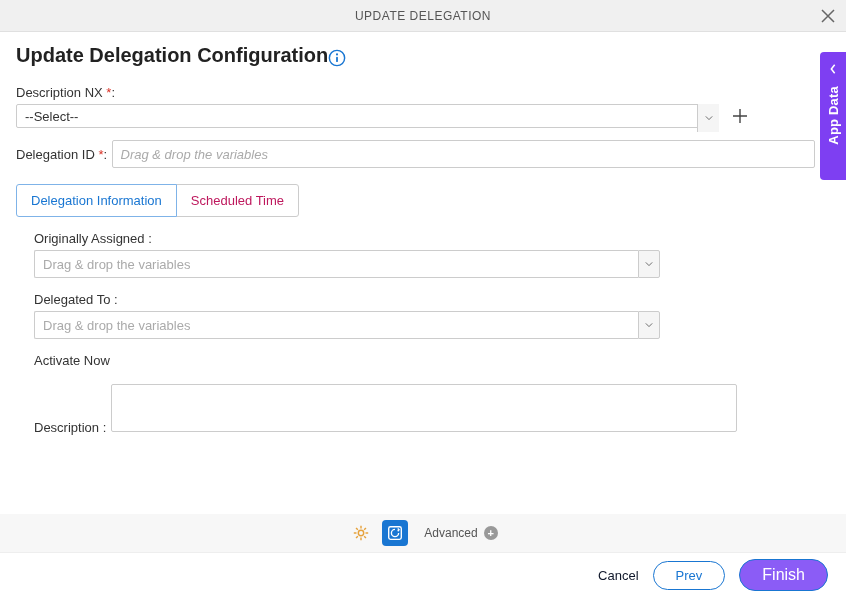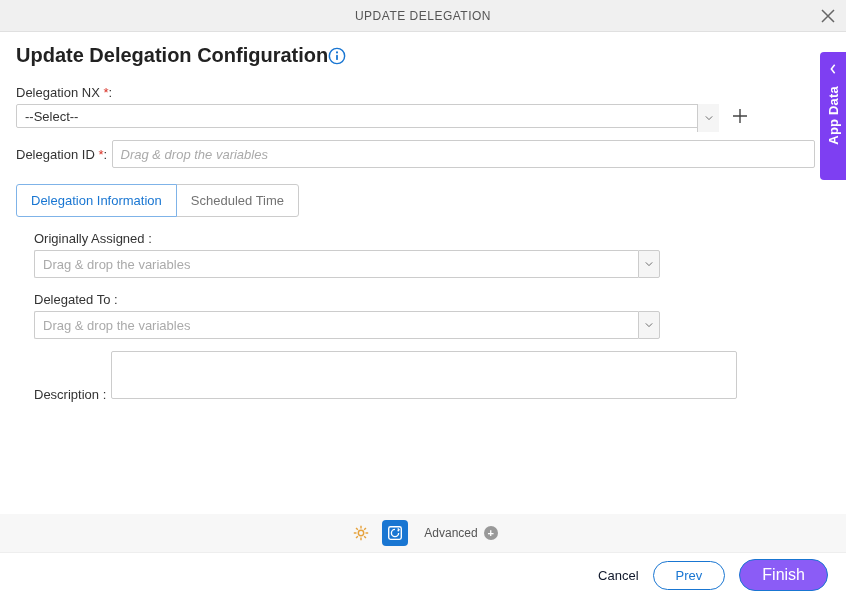--- a/index.html
+++ b/index.html
@@ -1,36 +1,36 @@
 <!DOCTYPE html>
 <html><head>
 <meta charset="utf-8">
 <style>
 * { box-sizing: border-box; margin: 0; padding: 0; }
 body { font-family: -apple-system, BlinkMacSystemFont, "Segoe UI", Arial, sans-serif; background: #fff; color: #333; width: 846px; height: 597px; overflow: hidden; position: relative; }
 .header-bar { background: #f0f0f0; border-bottom: 1px solid #e0e0e0; height: 32px; display: flex; align-items: center; justify-content: center; position: relative; }
 .header-title { font-size: 12px; color: #555; letter-spacing: 0.5px; }
 .close-btn { position: absolute; right: 8px; top: 50%; transform: translateY(-50%); width: 20px; height: 20px; display: flex; align-items: center; justify-content: center; cursor: pointer; color: #666; font-size: 18px; }
 .content { padding: 12px 16px 0 16px; }
-.page-title-row { display: flex; align-items: center; margin-bottom: 16px; }
+.page-title-row { display: flex; align-items: flex-end; margin-bottom: 16px; }
 .page-title { font-size: 20px; font-weight: 600; color: #222; }
 .info-icon { width: 18px; height: 18px; }
 .form-group { margin-bottom: 12px; }
 .form-label { font-size: 13px; color: #333; display: inline-block; margin-bottom: 4px; font-weight: 500; }
 .req { color: #d93025; }
 .select-row { display: flex; align-items: center; gap: 10px; }
 .select-wrapper { flex: 1; position: relative; }
 .select-input { width: 100%; height: 24px; border: 1px solid #ccc; border-radius: 2px; padding: 0 26px 0 8px; font-size: 13px; color: #333; background: #fff; }
 .select-caret { position: absolute; right: 0; top: 0; width: 22px; height: 28px; border-left: 1px solid #ccc; background: #f5f5f5; display: flex; align-items: center; justify-content: center; cursor: pointer; }
 .select-caret svg { width: 8px; height: 6px; }
 .plus-btn { width: 22px; height: 22px; display: flex; align-items: center; justify-content: center; cursor: pointer; color: #444; font-size: 22px; font-weight: 300; }
 .text-input { width: 703px; height: 28px; border: 1px solid #ccc; border-radius: 2px; padding: 0 8px; font-size: 13px; color: #333; }
 .text-input::placeholder { color: #aaa; font-style: italic; }
 .tabs { display: flex; margin-top: 16px; margin-bottom: 12px; }
-.tab { border: 1px solid #ccc; padding: 8px 14px; font-size: 13px; cursor: pointer; background: #fff; color: #737373; }
+.tab { border: 1px solid #ccc; padding: 8px 14px; font-size: 13px; cursor: pointer; background: #fff; color: #be185d; }
 .tab.active { color: #1976d2; border-color: #7fb3e8; position: relative; z-index: 1; }
 .tab:first-child { border-top-left-radius: 3px; border-bottom-left-radius: 3px; }
 .tab:last-child { border-top-right-radius: 3px; border-bottom-right-radius: 3px; margin-left: -1px; }
 .tab-content { padding-left: 18px; }
 .combo-row { display: flex; width: 626px; }
 .combo-input { flex: 1; height: 28px; border: 1px solid #ccc; border-right: none; border-top-left-radius: 2px; border-bottom-left-radius: 2px; padding: 0 8px; font-size: 13px; }
 .combo-input::placeholder { color: #aaa; font-style: normal; }
 .combo-caret { width: 22px; height: 28px; border: 1px solid #ccc; background: #f5f5f5; display: flex; align-items: center; justify-content: center; cursor: pointer; border-top-right-radius: 2px; border-bottom-right-radius: 2px; }
 .combo-caret svg { width: 8px; height: 6px; }
 .textarea { width: 626px; height: 48px; border: 1px solid #ccc; border-radius: 2px; padding: 6px 8px; font-size: 13px; resize: none; }
@@ -64,21 +64,21 @@
   <div class="page-title-row">
     <h1 class="page-title">Update Delegation Configuration</h1>
     <svg class="info-icon" viewBox="0 0 20 20">
         <circle cx="10" cy="10" r="8.5" fill="none" stroke="#1976d2" stroke-width="1.6"></circle>
         <circle cx="10" cy="6" r="1.2" fill="#1976d2"></circle>
         <rect x="9" y="8.5" width="2" height="6" rx="1" fill="#1976d2"></rect>
       </svg>
   </div>
 
   <div class="form-group">
-    <label class="form-label"><span>Delegation NX </span><span class="req">*</span>:</label>
+    <label class="form-label"><span>Description NX </span><span class="req">*</span>:</label>
     <div class="select-row">
       <div class="select-wrapper" style="max-width:703px;">
         <input class="select-input" readonly="" value="--Select--" style="">
         <div class="select-caret">
           <svg viewBox="0 0 10 6">
               <path d="M1 1 L5 5 L9 1" stroke="#666" stroke-width="1.2" fill="none"></path>
             </svg>
         </div>
       </div>
       <div class="plus-btn">
@@ -117,20 +117,23 @@
       <div class="combo-row">
         <input class="combo-input" type="text" placeholder="Drag &amp; drop the variables" style="">
         <div class="combo-caret">
           <svg viewBox="0 0 10 6">
               <path d="M1 1 L5 5 L9 1" stroke="#666" stroke-width="1.2" fill="none"></path>
             </svg>
         </div>
       </div>
     </div>
 
+    <div class="form-group">
+      <label class="form-label">Activate Now</label>
+    </div>
 
     <div class="form-group">
       <label class="form-label">Description :</label>
       <textarea class="textarea" style=""></textarea>
     </div>
   </div>
 </div>
 
 <div class="app-data-tab">
   <svg viewBox="0 0 8 12">

